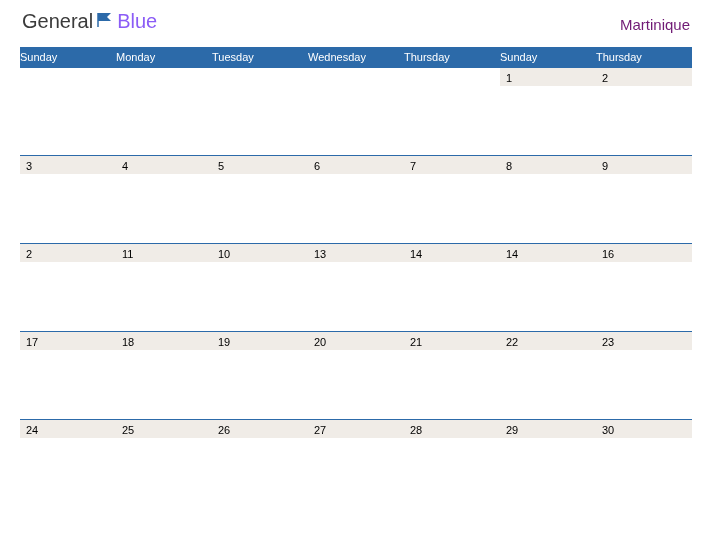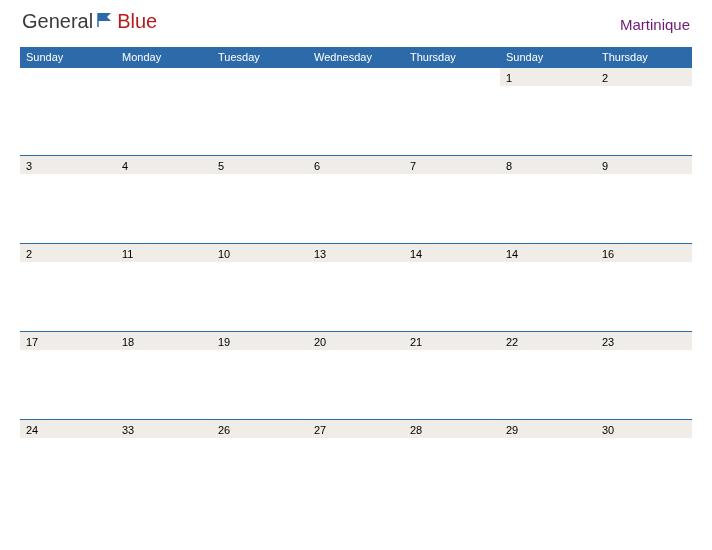--- a/index.html
+++ b/index.html
@@ -18,21 +18,21 @@
       padding: 0 2px;
     }
     .logo {
       display: flex;
       align-items: center;
       gap: 2px;
       font-size: 20px;
       color: #2a6aab;
     }
     .logo .gen { color: #3b3b3b; font-weight: 500; }
-    .logo .blue { color: #b91c1c; font-weight: 500; }
+    .logo .blue { color: #8b5cf6; font-weight: 500; }
     .logo-icon { margin-left: 2px; }
     .title {
       font-size: 28px;
       font-weight: 400;
       color: #000;
       text-align: center;
       flex: 1;
       margin-top: 2px;
     }
     .region {
@@ -44,21 +44,21 @@
       width: 100%;
       border-collapse: collapse;
       table-layout: fixed;
     }
     .calendar thead th {
       background: #2c6aa9;
       color: #fff;
       font-weight: 400;
       font-size: 11px;
       text-align: left;
-      padding: 4px 6px;
+      padding: 4px 0;
     }
     .calendar tbody tr {
       height: 88px;
     }
     .calendar tbody td {
       vertical-align: top;
       font-size: 11px;
       color: #000;
       padding: 4px 6px;
       border-top: 1px solid #2c6aa9;
@@ -192,21 +192,21 @@
         </td>
         <td>
           <span class="num">23</span>
         </td>
       </tr>
       <tr>
         <td>
           <span class="num">24</span>
         </td>
         <td>
-          <span class="num">33</span>
+          <span class="num">25</span>
         </td>
         <td>
           <span class="num">26</span>
         </td>
         <td>
           <span class="num">27</span>
         </td>
         <td>
           <span class="num">28</span>
         </td>

